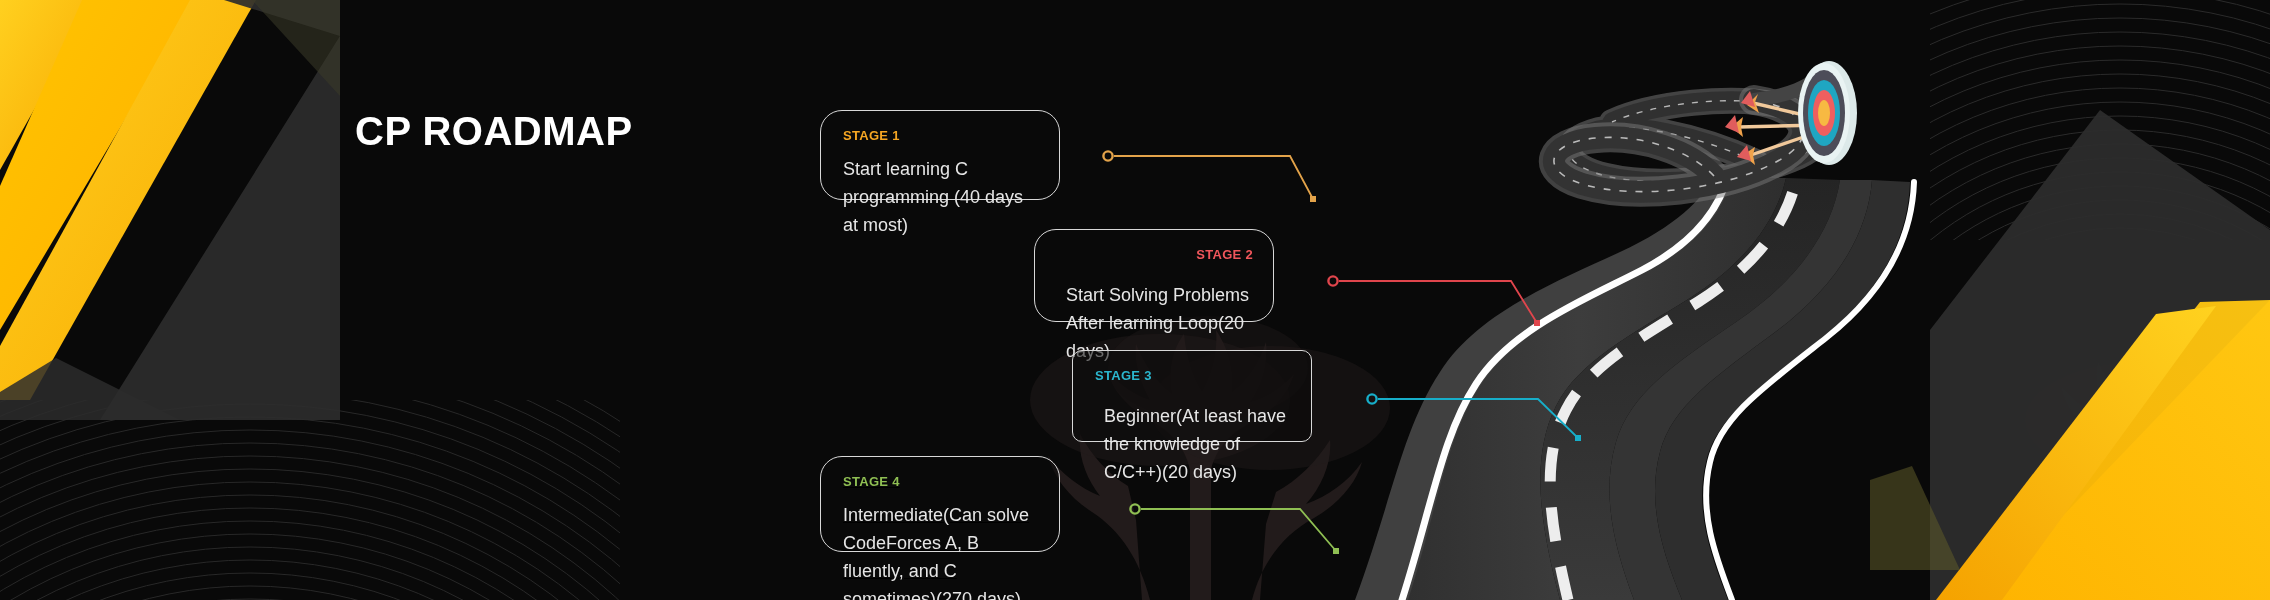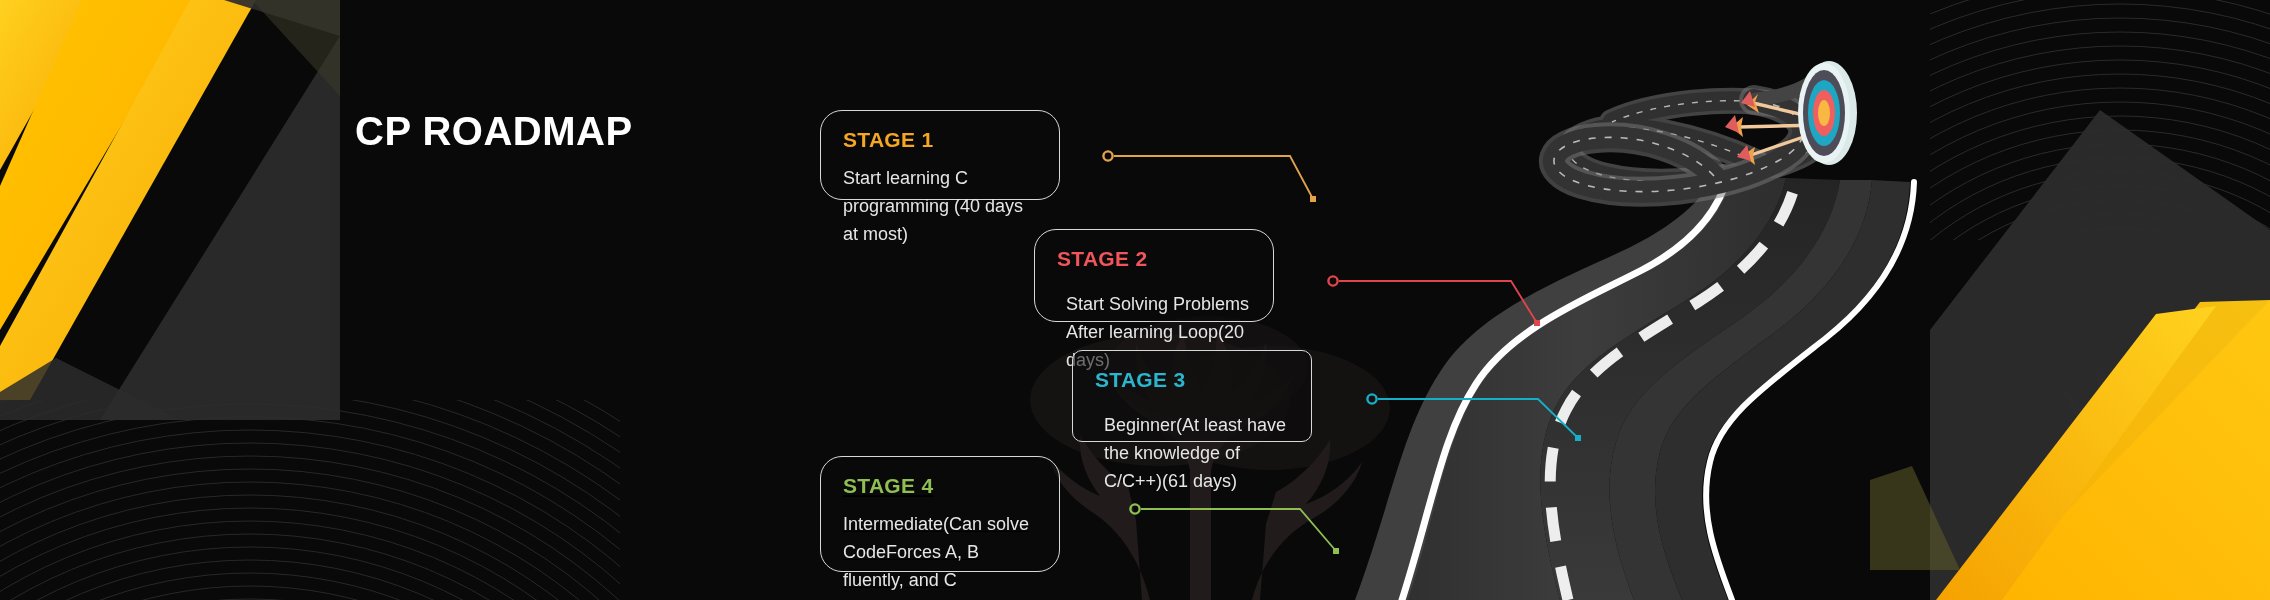--- a/index.html
+++ b/index.html
@@ -27,21 +27,21 @@
 
   
   .card{
     position:absolute;
     border:1.5px solid #d8d8d8;
     border-radius:22px;
     background:rgba(10,10,10,0.55);
     padding:17px 20px 16px 22px;
   }
   .card-title{
-    font-size:21px; font-weight:bold;
+    font-size:13px; font-weight:bold;
     letter-spacing:0.3px; margin-bottom:13px;
   }
   .card-desc{
     font-size:18px; color:#e6e6e6; line-height:1.55;
   }
   .card-desc.indent{ padding-left:9px;margin-top:20px; }
 </style>
 </head>
 <body>
 
@@ -389,27 +389,27 @@
   </svg>
 
   <div id="page-title">CP ROADMAP</div>
 
   <div class="card" style="left:820px;top:110px;width:240px;height:90px;">
     <div class="card-title" style="color:#F5A623;">STAGE 1</div>
     <div class="card-desc">Start learning C programming (40 days at most)</div>
   </div>
 
   <div class="card" style="left:1034px;top:229px;width:240px;height:93px;">
-    <div class="card-title" style="color:#F0565B;">STAGE 2</div>
+    <div class="card-title" style="color:#F0565B;text-align:right;">STAGE 2</div>
     <div class="card-desc indent">Start Solving Problems After learning Loop(20 days)</div>
   </div>
 
   <div class="card" style="left:1072px;top:350px;width:240px;height:92px;border-radius:10px;">
     <div class="card-title" style="color:#2BB6CE;">STAGE 3</div>
-    <div class="card-desc indent">Beginner(At least have the knowledge of C/C++)(61 days)</div>
+    <div class="card-desc indent">Beginner(At least have the knowledge of C/C++)(20 days)</div>
   </div>
 
-  <div class="card" style="left:820px;top:456px;width:240px;height:116px;text-decoration:underline;">
+  <div class="card" style="left:820px;top:456px;width:240px;height:96px;text-decoration:underline;">
     <div class="card-title" style="color:#8FBF53;">STAGE 4</div>
     <div class="card-desc">Intermediate(Can solve CodeForces A, B fluently, and C sometimes)(270 days)</div>
   </div>
 
 </div>
 
 </body></html>

